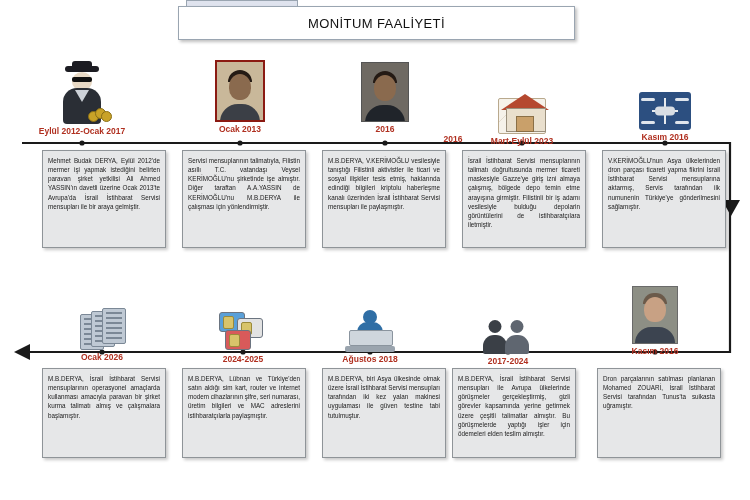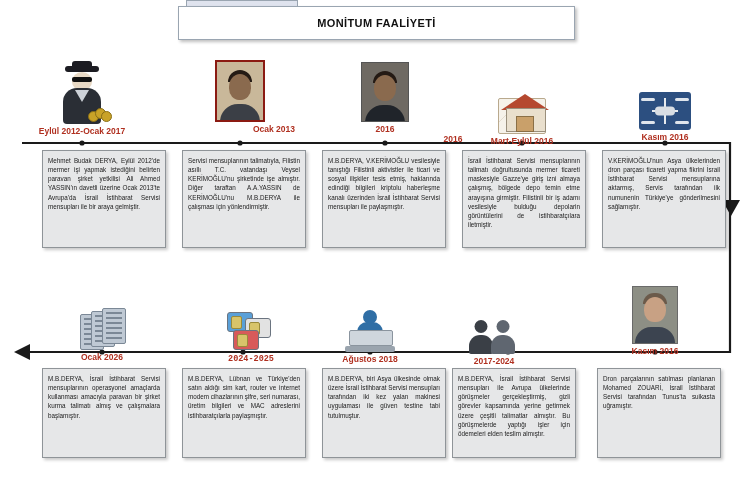--- a/index.html
+++ b/index.html
@@ -23,22 +23,22 @@
     width: 395px;
     height: 32px;
     background: #ffffff;
     border: 1px solid #9aa5b1;
     box-shadow: 2px 2px 3px rgba(0,0,0,0.25);
     display: flex;
     align-items: center;
     justify-content: center;
   }
   .title-box .title-text {
-    font-size: 11px;
-    font-weight: bold;
+    font-size: 13px;
+    font-weight: normal;
     color: #111111;
     letter-spacing: 0.4px;
   }
   .title-tab {
     position: absolute;
     left: 186px;
     top: 0px;
     width: 110px;
     height: 8px;
     background: #dfe3ee;
@@ -485,21 +485,21 @@
       <div class="coins">
           <i style="left:0;bottom:0;"></i>
           <i style="left:7px;bottom:3px;"></i>
           <i style="left:13px;bottom:0;"></i>
         </div>
     </div>
   </div>
   <div class="date">Eylül 2012-Ocak 2017</div>
 </div>
 
-<div class="node" style="left:185px; top:60px;text-align:right;">
+<div class="node" style="left:185px; top:60px;">
   <div class="icon-wrap">
     <div class="photo red">
         <div class="hair"></div>
         <div class="head"></div>
         <div class="body"></div>
       </div>
   </div>
   <div class="date">Ocak 2013</div>
 </div>
 
@@ -513,21 +513,21 @@
   </div>
   <div class="date">2016</div>
 </div>
 
 <div class="node" style="left:467px; top:72px;">
   <div class="icon-wrap">
     <div class="email">
         <span class="at">@</span>
       </div>
   </div>
-  <div class="date">Mart-Eylül 2016</div>
+  <div class="date">Mart-Eylül 2023</div>
 </div>
 
 <div class="node" style="left:610px; top:68px;">
   <div class="icon-wrap">
     <div class="drone">
       <div class="arm"></div>
       <div class="arm b"></div>
       <div class="body"></div>
       <div class="rotor" style="left:2px; top:6px;"></div>
       <div class="rotor" style="right:2px; top:6px;"></div>
@@ -585,21 +585,21 @@
           <i></i>
           <i></i>
           <i></i>
           <i></i>
         </div>
     </div>
   </div>
   <div class="date">Ocak 2026</div>
 </div>
 
-<div class="node" style="left:196px; top:290px;font-family:Liberation Mono, monospace;">
+<div class="node" style="left:188px; top:290px;">
   <div class="icon-wrap">
     <div class="sims">
       <div class="sim" style="left:0; top:0; background:#5aa0d8;">
           <span class="chip"></span>
         </div>
       <div class="sim" style="left:18px; top:6px; background:#e2e2e2;">
           <span class="chip"></span>
         </div>
       <div class="sim" style="left:6px; top:18px; background:#d85a5a;">
           <span class="chip"></span>
@@ -614,21 +614,21 @@
     <div class="laptop-person">
       <div class="head"></div>
       <div class="torso"></div>
       <div class="screen"></div>
       <div class="base"></div>
     </div>
   </div>
   <div class="date">Ağustos 2018</div>
 </div>
 
-<div class="node" style="left:439px; top:292px;">
+<div class="node" style="left:453px; top:292px;">
   <div class="icon-wrap">
     <div class="two-people">
       <div class="p" style="left:0;">
           <span class="h" style="background:#3a3f46;"></span>
           <span class="b" style="background:#3a3f46;"></span>
         </div>
       <div class="p" style="left:22px;">
           <span class="h" style="background:#5f6670;"></span>
           <span class="b" style="background:#5f6670;"></span>
         </div>

